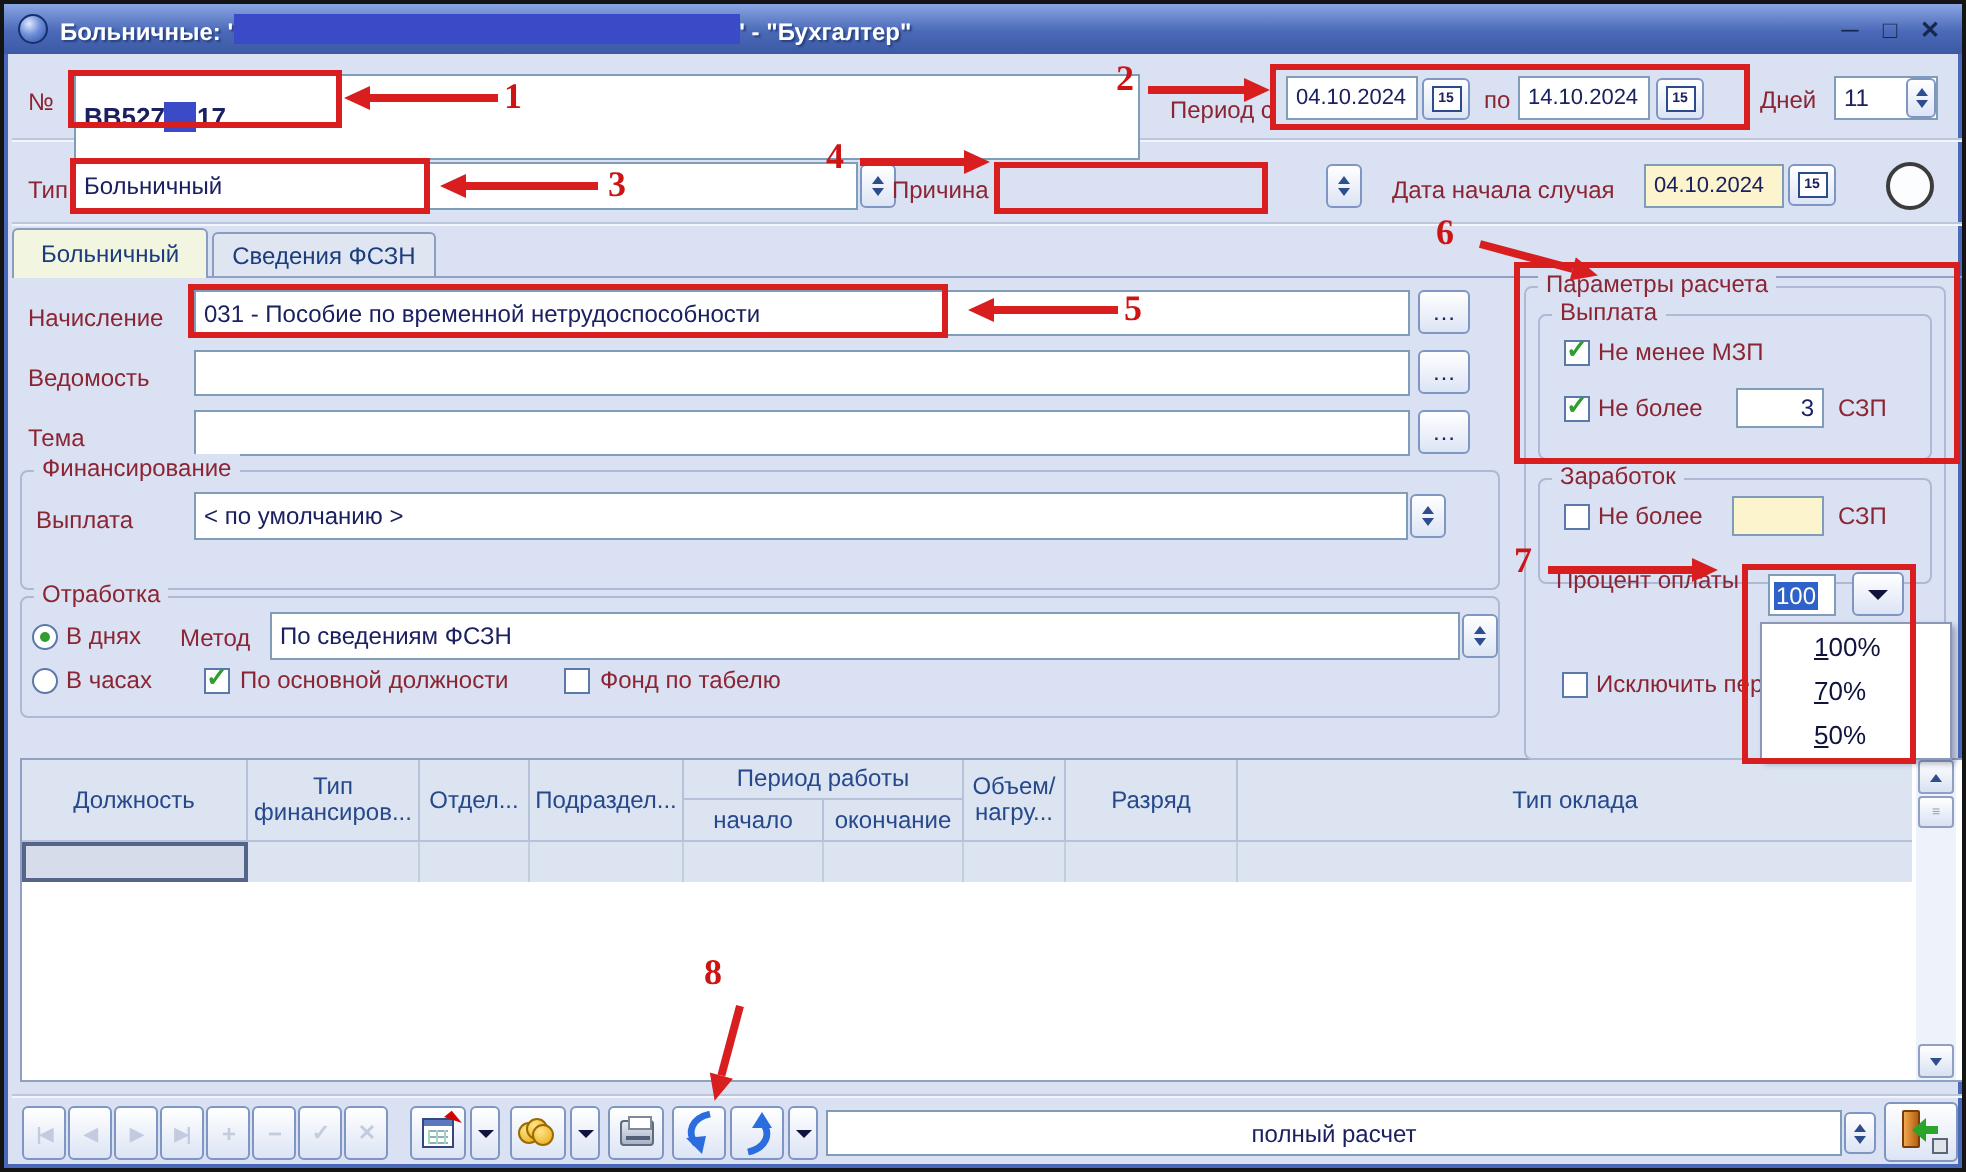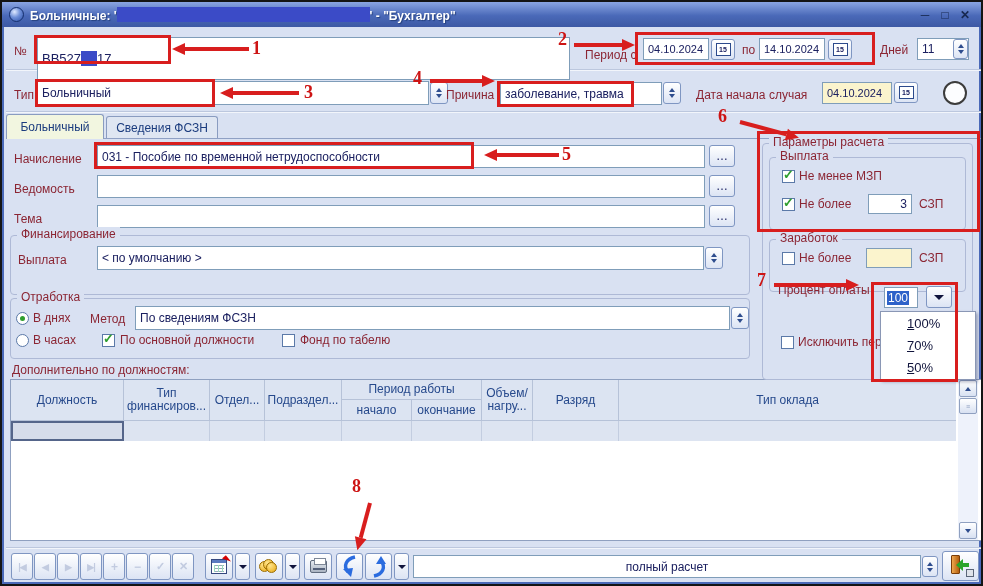--- a/index.html
+++ b/index.html
@@ -98,21 +98,21 @@
     <span class="wbtn">□</span>
     <span class="wbtn" style="margin-right:6px;">✕</span>
   </div>
 
   <div class="client"></div>
 
   <div class="groove" style="left:4px;top:67px;width:975px;"></div>
   <div class="groove" style="left:4px;top:109px;width:975px;"></div>
 
   <div class="lbl" style="left:12px;top:42px;">№</div>
-  <div class="fld" style="left:35px;top:35px;width:533px;height:43px;font-weight:normal;font-size:13px;">
+  <div class="fld" style="left:35px;top:35px;width:533px;height:43px;font-weight:bold;font-size:13px;">
     <span>ВВ527</span>
       <span class="redact" style="width:16px;height:15px;"></span>
       <span>17</span>
   </div>
 
   <div class="lbl" style="left:583px;top:46px;">Период с</div>
   <div class="fld" style="left:641px;top:36px;width:66px;height:22px;font-size:11px;">
       <span>04.10.2024</span>
     </div>
   <div class="btn" style="left:709px;top:37px;width:24px;height:21px;">
@@ -137,23 +137,20 @@
   <div class="lbl" style="left:12px;top:86px;">Тип</div>
   <div class="fld" style="left:35px;top:79px;width:392px;height:24px;">
       <span>Больничный</span>
     </div>
   <div class="btn spin" style="left:428px;top:80px;width:18px;height:22px;">
       <i class="tu"></i>
       <i class="td"></i>
     </div>
 
   <div class="lbl" style="left:444px;top:86px;">Причина</div>
-  <div class="fld" style="left:498px;top:80px;width:162px;height:23px;">
-      <span>заболевание, травма</span>
-    </div>
   <div class="btn spin" style="left:661px;top:80px;width:18px;height:22px;">
       <i class="tu"></i>
       <i class="td"></i>
     </div>
 
   <div class="lbl" style="left:694px;top:86px;">Дата начала случая</div>
   <div class="fld yellow" style="left:820px;top:80px;width:70px;height:22px;font-size:11px;">
       <span>04.10.2024</span>
     </div>
   <div class="btn" style="left:892px;top:80px;width:24px;height:21px;">
@@ -218,21 +215,20 @@
     </div>
   <div class="btn spin" style="left:729px;top:305px;width:18px;height:22px;">
       <i class="tu"></i>
       <i class="td"></i>
     </div>
   <div class="cb ck" style="left:100px;top:332px;"></div>
   <div class="lbl" style="left:118px;top:331px;">По основной должности</div>
   <div class="cb" style="left:280px;top:332px;"></div>
   <div class="lbl" style="left:298px;top:331px;">Фонд по табелю</div>
 
-  <div class="lbl" style="left:10px;top:361px;">Дополнительно по должностям:</div>
 
   <div class="abs" style="left:8px;top:377px;width:973px;height:162px;background:#fff;border:1px solid #8fa0c0;"></div>
   <div class="thc" style="left:9px;top:378px;width:113px;height:40px;">
       <span>Должность</span>
     </div>
   <div class="thc" style="left:122px;top:378px;width:86px;height:40px;">
       <span>Тип</span>
       <span>финансиров...</span>
     </div>
   <div class="thc" style="left:208px;top:378px;width:55px;height:40px;">

